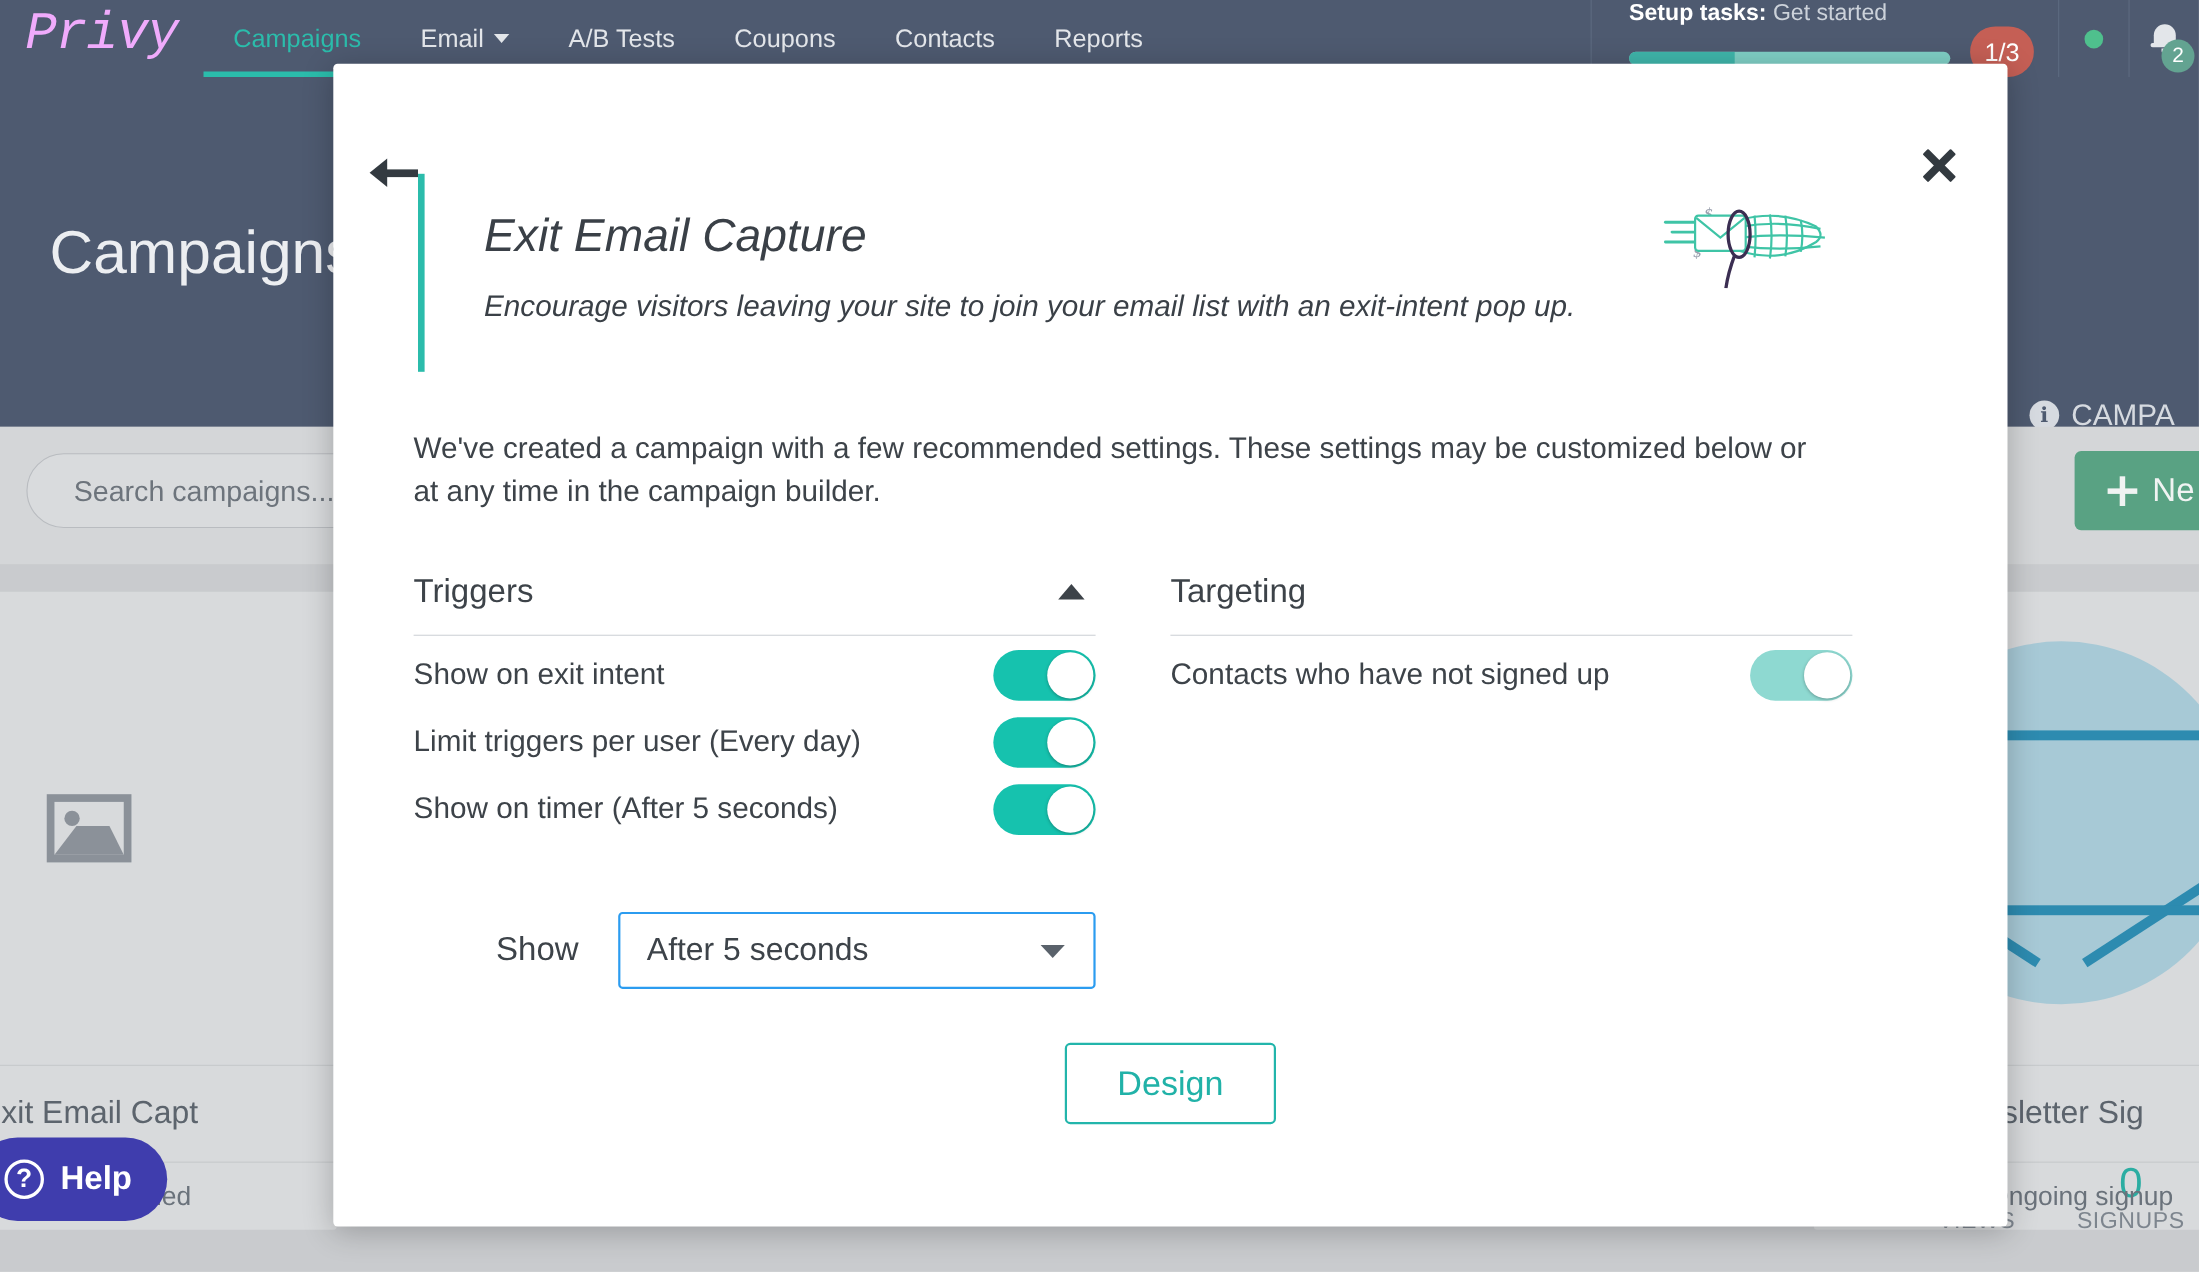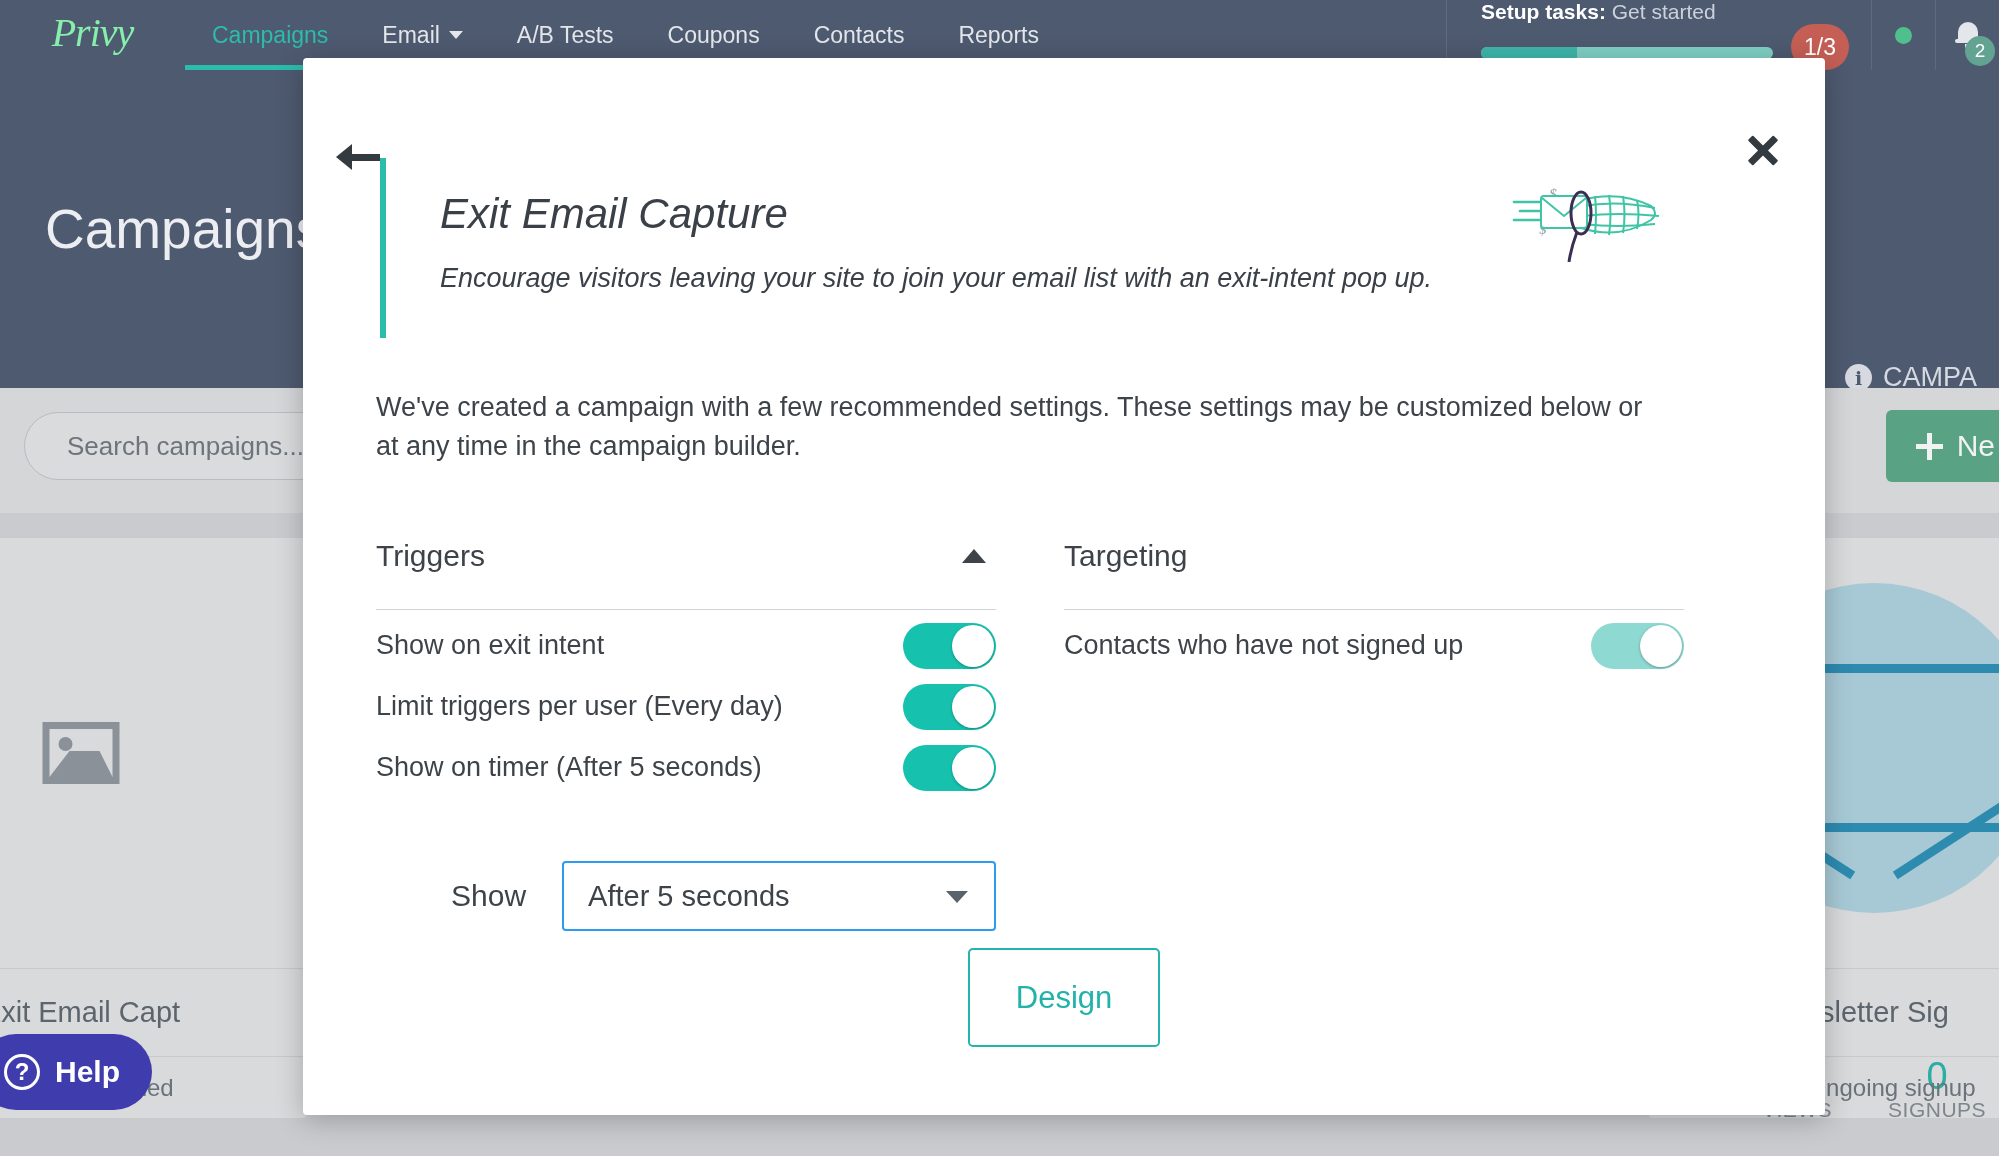--- a/index.html
+++ b/index.html
@@ -14,22 +14,22 @@
   .app { position: absolute; inset: 0; }
 
   
   .topnav {
     position: absolute; top: 0; left: 0; right: 0; height: 70px;
     background: #4e5a70;
     display: flex; align-items: stretch;
   }
   .logo {
     width: 185px; display: flex; align-items: center; justify-content: center;
-    color: #86efac; font-size: 40px; font-style: italic;
-    font-family: Liberation Serif, serif; letter-spacing: -1px;
+    color: #f0abfc; font-size: 48px; font-style: italic;
+    font-family: Liberation Mono, monospace; letter-spacing: -1px;
     padding-bottom: 6px;
   }
   .navitems { display: flex; align-items: stretch; }
   .navitem {
     position: relative; display: flex; align-items: center; padding: 0 27px;
     color: #e3e6ea; font-size: 23px; white-space: nowrap; cursor: pointer;
   }
   .navitem.active { color: #2bbcab; }
   .navitem.active::after {
     content: ""; position: absolute; left: 0; right: 0; bottom: 0;
@@ -229,21 +229,21 @@
   .net-icon { position: absolute; right: 86px; top: 34px; width: 170px; height: 90px; }
 
   .modal-body { position: absolute; left: 73px; right: 60px; top: 330px; }
   .body-copy { font-size: 27px; color: #3d4349; line-height: 1.45; max-width: 1280px; }
 
   .columns { display: flex; gap: 50px; margin-top: 55px; }
   .col { width: 620px; }
   .col.right-col { margin-left: 18px; }
   .col-head {
     display: flex; align-items: center; justify-content: space-between;
-    padding-bottom: 36px; border-bottom: 1px solid #cfd3d7; margin-top: 18px;
+    padding-bottom: 22px; border-bottom: 1px solid #cfd3d7;
   }
   .col-title { font-size: 30px; color: #3d4349; }
   .chev-up {
     width: 0; height: 0; border-left: 12px solid transparent;
     border-right: 12px solid transparent; border-bottom: 14px solid #3d4349;
     margin-right: 10px; cursor: pointer;
   }
   .row {
     display: flex; align-items: center; justify-content: space-between;
     height: 51px; margin-top: 10px;
@@ -274,21 +274,21 @@
     font-size: 29px; color: #3d4349; cursor: pointer; background: #fff;
   }
   .select .arrow {
     position: absolute; right: 26px; top: 50%; margin-top: -5px;
     width: 0; height: 0; border-left: 11px solid transparent;
     border-right: 11px solid transparent; border-top: 12px solid #5a626b;
   }
 
   .design-btn {
     position: absolute; left: 50%; transform: translateX(-50%); top: 890px;
-    width: 192px; height: 99px; border: 2px solid #22b5ab; border-radius: 5px;
+    width: 192px; height: 74px; border: 2px solid #22b5ab; border-radius: 5px;
     background: #fff; color: #21b2a8; font-size: 31px; cursor: pointer;
     display: flex; align-items: center; justify-content: center;
   }
 </style>
 </head>
 <body>
 
 <div class="app">
 
   <div class="topnav">

